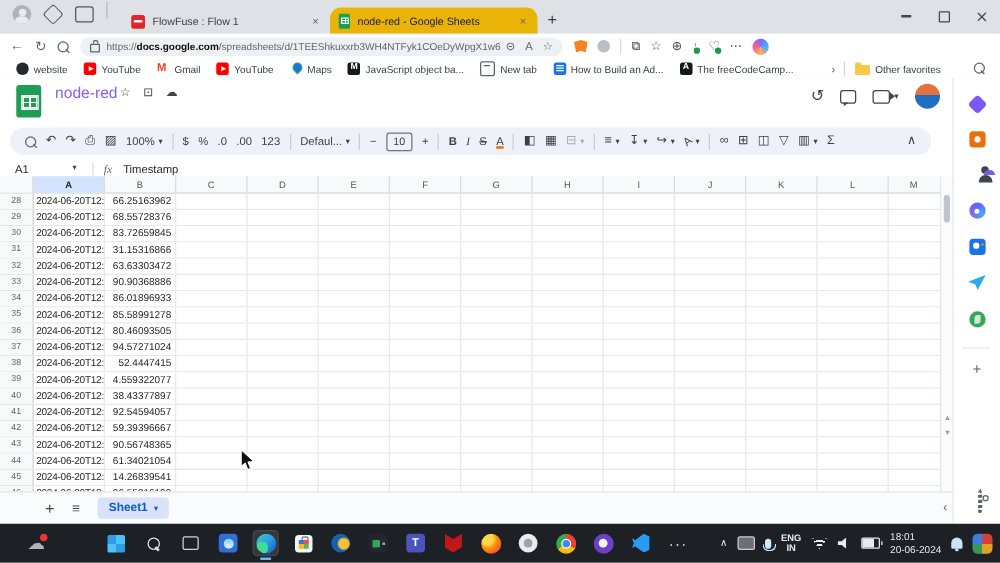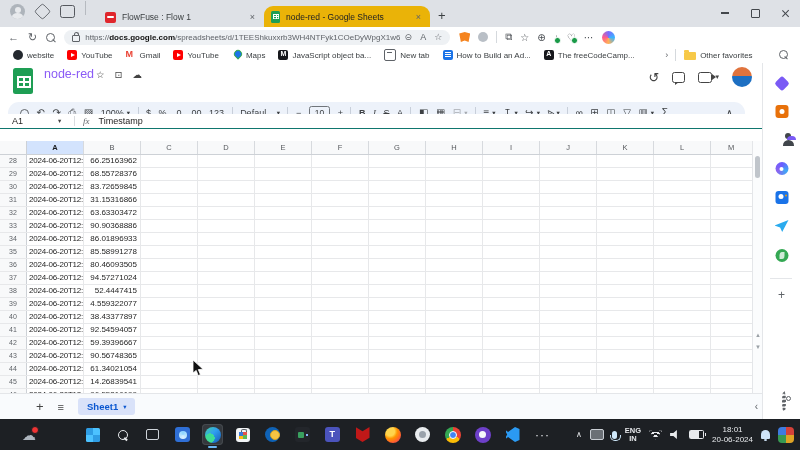--- a/index.html
+++ b/index.html
@@ -96,21 +96,21 @@
   .ti .gg{font-size:10px;line-height:10px}
   .ti.dim{opacity:.4}
   .ti.dd::after{content:"▾";font-size:6.5px;margin-left:2px;color:#3d4043}
   .tdiv{width:1px;height:13px;background:#c8cfda;flex:0 0 auto}
   .tspacer{flex:1}
   .numbox{border:1px solid #70757a;border-radius:2.5px;padding:0 5px;height:13px;line-height:13px;font-size:8.5px;background:#fff0}
   .tb-b{font-weight:700}.tb-i{font-style:italic;font-family:"Liberation Serif",serif}.tb-s{text-decoration:line-through}
   .tb-u{text-decoration:underline;text-decoration-color:#e8710a;text-decoration-thickness:2px}
   .tb-rot{display:inline-block;transform:rotate(-40deg)}
   
-  .fbar{position:absolute;left:0;top:114px;width:762px;height:14px;border-bottom:1px solid #0f766e;display:flex;align-items:center;font-size:9px;color:#1f1f1f;background:#fff}
+  .fbar{position:absolute;left:0;top:130px;width:762px;height:14px;border-bottom:3px solid #0f766e;display:flex;align-items:flex-start;font-size:9px;color:#1f1f1f;background:#fff}
   .namebox{width:46px;padding-left:12px}
   .fdd{font-size:6.5px;color:#444;width:16px}
   .fdiv{width:1px;height:10px;background:#dadce0;margin-right:8px}
   .fx{font-style:italic;color:#5f6368;font-family:"Liberation Serif",serif;margin-right:9px;font-size:9px}
   
   .sheet{position:absolute;left:0;top:141px;width:752px;background:#fff}
   .colrow{display:flex;height:13px;background:#f8f9fa;border-bottom:1px solid #cdd1d6}
   .corner{width:27px;border-right:1px solid #cdd1d6;background:#f8f9fa;box-sizing:border-box}
   .colh{width:57px;box-sizing:border-box;border-right:1px solid #d7dade;text-align:center;font-size:7.5px;color:#55585c;line-height:13px}
   .colh.sel{background:#d3e3fd;color:#17191c;font-weight:700}
@@ -191,21 +191,21 @@
   .tray{position:absolute;right:6px;display:flex;align-items:center;gap:8px}
   .tr-chev{font-size:8px;color:#e8eaed}
   .tr-disp{width:12px;height:9px;border:1.3px solid #c9ced4;border-radius:2px;position:relative;background:#6b7076}
   .tr-mic{width:5px;height:8px;border-radius:3px;background:#cfe8fa;position:relative}
   .tr-mic::after{content:"";position:absolute;left:-2px;top:4px;width:9px;height:5px;border:1.2px solid #cfe8fa;border-top:none;border-radius:0 0 5px 5px}
   .tr-lang{font-size:7.5px;font-weight:700;line-height:8px;text-align:center}
   .tr-wifi{width:13px;height:10px;background:repeating-radial-gradient(circle at 50% 100%,#e8eaed 0 1.4px,transparent 1.4px 3.4px);clip-path:polygon(50% 100%,0 12%,100% 12%)}
   .tr-vol{width:11px;height:9px;background:#e8eaed;clip-path:polygon(0 33%,30% 33%,62% 0,62% 100%,30% 67%,0 67%)}
   .tr-batt{width:13px;height:7px;border:1.2px solid #e8eaed;border-radius:1.5px;position:relative;background:linear-gradient(90deg,#e8eaed 0 70%,transparent 70%)}
   .tr-batt::after{content:"";position:absolute;right:-3px;top:1.5px;width:1.5px;height:3px;background:#e8eaed}
-  .clock{font-size:8px;line-height:9.5px;text-align:center}
+  .clock{font-size:8px;line-height:9.5px;text-align:left}
   .tr-bell{width:9px;height:9px;background:#cfe3f7;border-radius:50% 50% 12% 12%;position:relative}
   .tr-bell::after{content:"";position:absolute;left:3px;bottom:-2px;width:3px;height:2px;border-radius:50%;background:#cfe3f7}
   .tr-colorapp{width:16px;height:16px;border-radius:4px;background:conic-gradient(#e8453c 0 25%,#f5b225 25% 50%,#3aa757 50% 75%,#4285f4 75%);opacity:.9}
   
   .cursor{position:absolute;left:192px;top:360px;z-index:50}
 </style>
 </head>
 <body>
 
 <div id="app">

